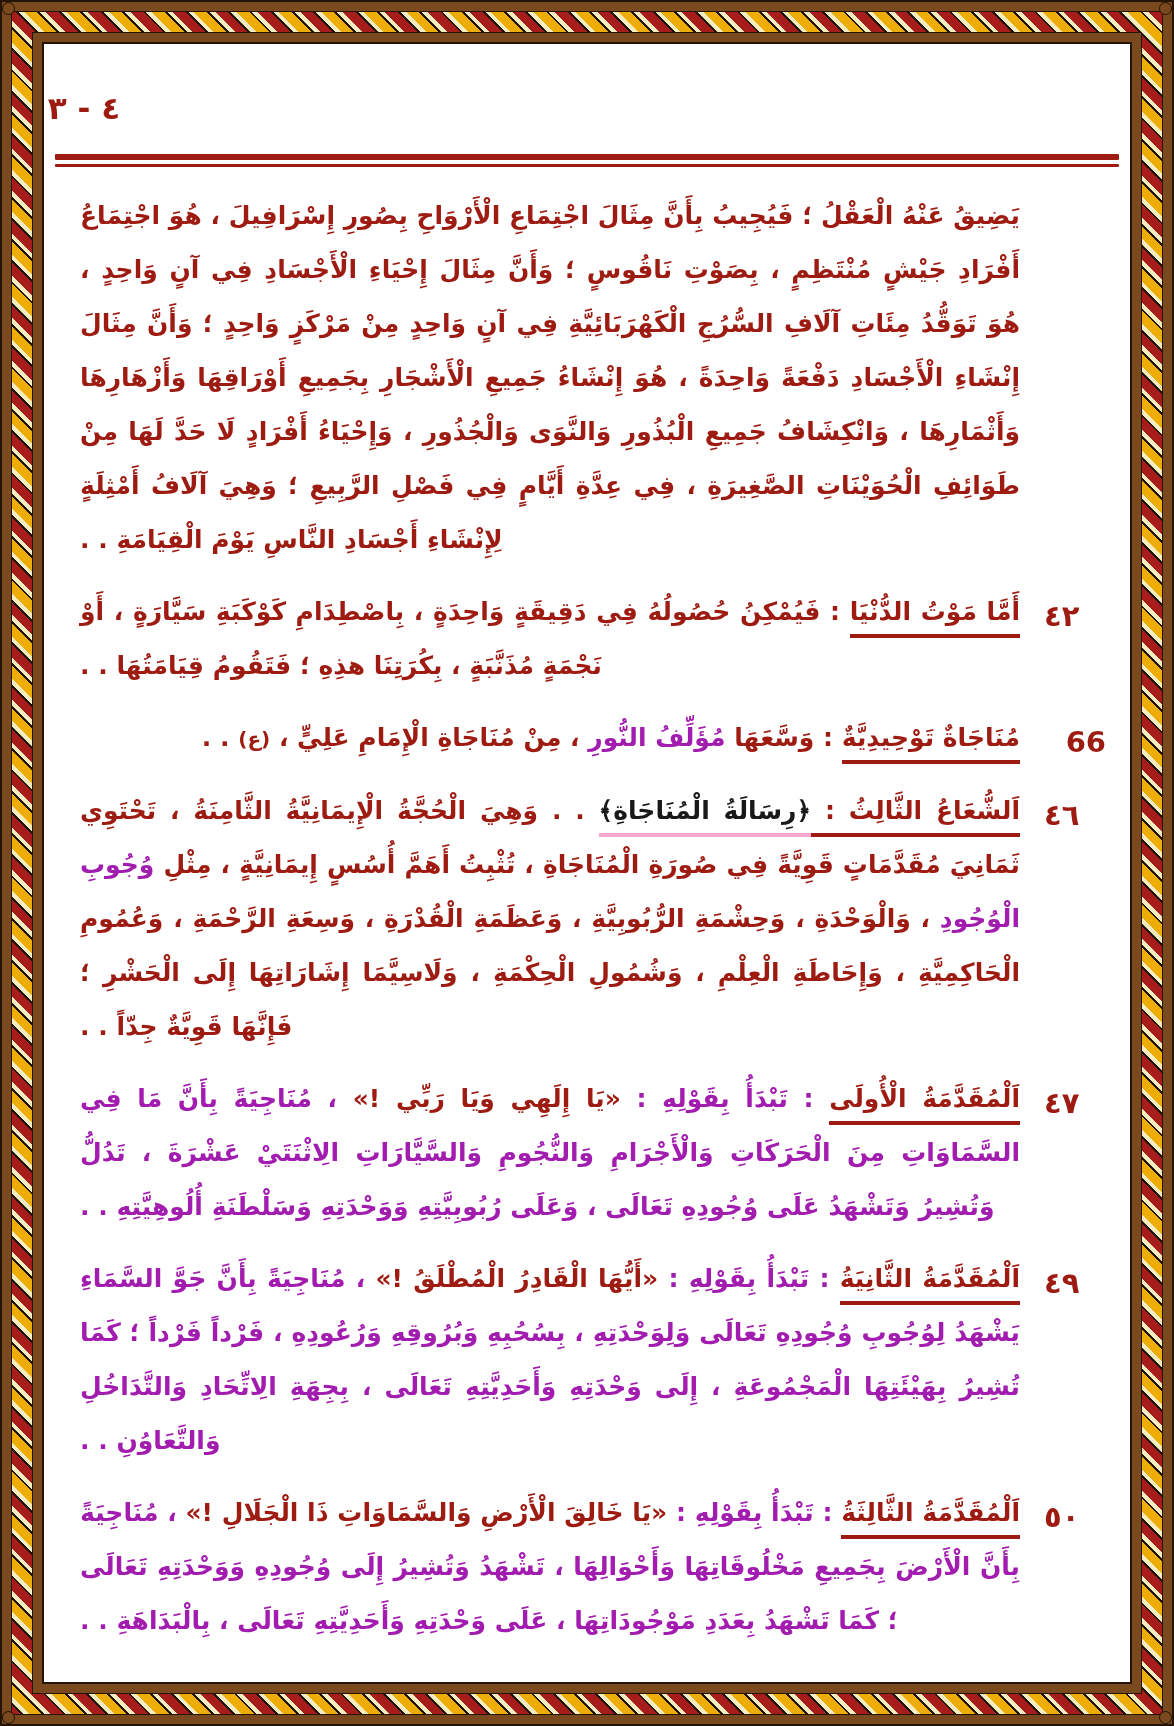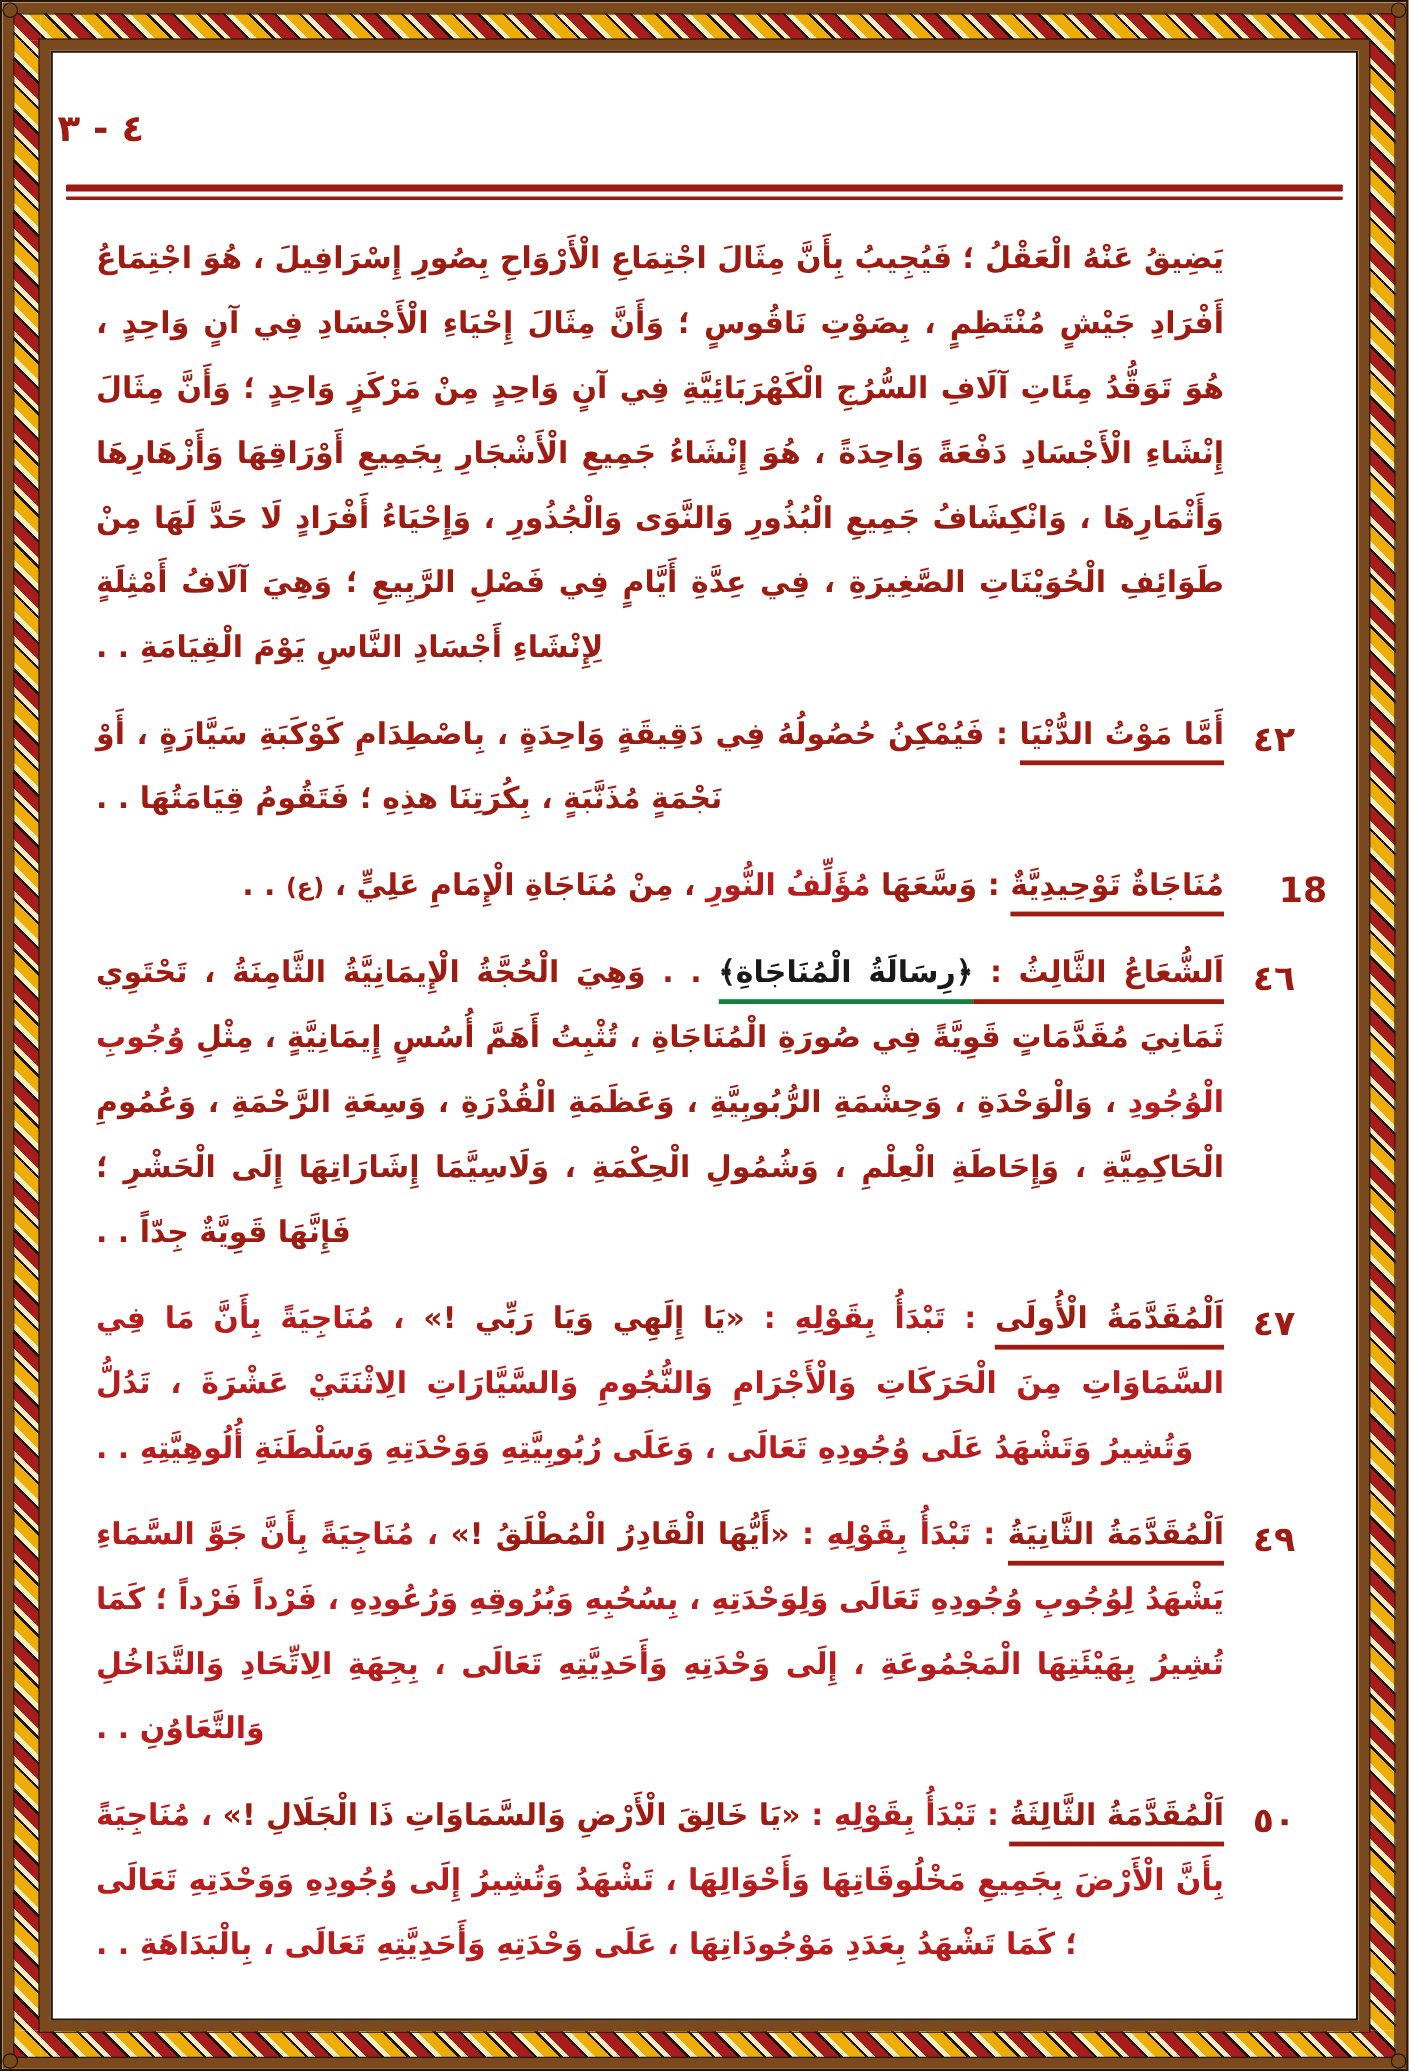--- a/index.html
+++ b/index.html
@@ -80,24 +80,24 @@
     position:relative;
   }
   p.para.align-right{text-align-last:right;}
 
   .num{
     position:absolute;right:-86px;top:4px;width:62px;
     text-align:right;color:#9e1b12;
     font-size:29px;font-weight:bold;
   }
   .sg-red{color:#9e1b12;}
-  .sg-black{color:#b91c1c;}
+  .sg-black{color:#a21caf;}
   .sg-hon{color:#9e1b12;font-size:20px;}
   .sg-ured{color:#9e1b12;border-bottom:4px solid #9e1b12;padding-bottom:8px;}
-  .sg-ublack{color:#191919;border-bottom:4px solid #15803d;padding-bottom:8px;}
+  .sg-ublack{color:#191919;border-bottom:4px solid #f9a8d4;padding-bottom:8px;}
 </style>
 </head>
 <body>
 
 <div class="page">
   <div class="frame frame-pattern"></div>
   <div class="frame ring-outer"></div>
   <div class="frame ring-inner"></div>
   <div class="finial tl"></div>
   <div class="finial tr"></div>
@@ -108,20 +108,20 @@
     <div class="header">
       <div class="page-label">٤ - ٥٠٣</div>
     </div>
     <div class="rules">
       <div class="rule thick"></div>
       <div class="rule thin"></div>
     </div>
     <div class="body" id="bodyMain">
         <p class="para"><span class="sg-red">يَضِيقُ عَنْهُ الْعَقْلُ ؛ فَيُجِيبُ بِأَنَّ مِثَالَ اجْتِمَاعِ الْأَرْوَاحِ بِصُورِ إِسْرَافِيلَ ، هُوَ اجْتِمَاعُ أَفْرَادِ جَيْشٍ مُنْتَظِمٍ ، بِصَوْتِ نَاقُوسٍ ؛ وَأَنَّ مِثَالَ إِحْيَاءِ الْأَجْسَادِ فِي آنٍ وَاحِدٍ ، هُوَ تَوَقُّدُ مِئَاتِ آلَافِ السُّرُجِ الْكَهْرَبَائِيَّةِ فِي آنٍ وَاحِدٍ مِنْ مَرْكَزٍ وَاحِدٍ ؛ وَأَنَّ مِثَالَ إِنْشَاءِ الْأَجْسَادِ دَفْعَةً وَاحِدَةً ، هُوَ إِنْشَاءُ جَمِيعِ الْأَشْجَارِ بِجَمِيعِ أَوْرَاقِهَا وَأَزْهَارِهَا وَأَثْمَارِهَا ، وَانْكِشَافُ جَمِيعِ الْبُذُورِ وَالنَّوَى وَالْجُذُورِ ، وَإِحْيَاءُ أَفْرَادٍ لَا حَدَّ لَهَا مِنْ طَوَائِفِ الْحُوَيْنَاتِ الصَّغِيرَةِ ، فِي عِدَّةِ أَيَّامٍ فِي فَصْلِ الرَّبِيعِ ؛ وَهِيَ آلَافُ أَمْثِلَةٍ لِإِنْشَاءِ أَجْسَادِ النَّاسِ يَوْمَ الْقِيَامَةِ . .</span></p>
         <p class="para"><span class="num">٤٢</span><span class="sg-ured">أَمَّا مَوْتُ الدُّنْيَا</span><span class="sg-red"> : فَيُمْكِنُ حُصُولُهُ فِي دَقِيقَةٍ وَاحِدَةٍ ، بِاصْطِدَامِ كَوْكَبَةِ سَيَّارَةٍ ، أَوْ نَجْمَةٍ مُذَنَّبَةٍ ، بِكُرَتِنَا هذِهِ ؛ فَتَقُومُ قِيَامَتُهَا . .</span></p>
-        <p class="para align-right"><span class="num">18</span><span class="sg-ured">مُنَاجَاةٌ تَوْحِيدِيَّةٌ</span><span class="sg-red"> : وَسَّعَهَا </span><span class="sg-black">مُؤَلِّفُ النُّورِ</span><span class="sg-red"> ، مِنْ مُنَاجَاةِ الْإِمَامِ عَلِيٍّ ، </span><span class="sg-hon">(ع)</span><span class="sg-red"> . .</span></p>
+        <p class="para align-right"><span class="num">66</span><span class="sg-ured">مُنَاجَاةٌ تَوْحِيدِيَّةٌ</span><span class="sg-red"> : وَسَّعَهَا </span><span class="sg-black">مُؤَلِّفُ النُّورِ</span><span class="sg-red"> ، مِنْ مُنَاجَاةِ الْإِمَامِ عَلِيٍّ ، </span><span class="sg-hon">(ع)</span><span class="sg-red"> . .</span></p>
         <p class="para"><span class="num">٤٦</span><span class="sg-ured">اَلشُّعَاعُ الثَّالِثُ : </span><span class="sg-ublack">﴿رِسَالَةُ الْمُنَاجَاةِ﴾</span><span class="sg-red"> . . وَهِيَ الْحُجَّةُ الْإِيمَانِيَّةُ الثَّامِنَةُ ، تَحْتَوِي ثَمَانِيَ مُقَدَّمَاتٍ قَوِيَّةً فِي صُورَةِ الْمُنَاجَاةِ ، تُثْبِتُ أَهَمَّ أُسُسٍ إِيمَانِيَّةٍ ، مِثْلِ </span><span class="sg-black">وُجُوبِ الْوُجُودِ</span><span class="sg-red"> ، وَالْوَحْدَةِ ، وَحِشْمَةِ الرُّبُوبِيَّةِ ، وَعَظَمَةِ الْقُدْرَةِ ، وَسِعَةِ الرَّحْمَةِ ، وَعُمُومِ الْحَاكِمِيَّةِ ، وَإِحَاطَةِ الْعِلْمِ ، وَشُمُولِ الْحِكْمَةِ ، وَلَاسِيَّمَا إِشَارَاتِهَا إِلَى الْحَشْرِ ؛ فَإِنَّهَا قَوِيَّةٌ جِدّاً . .</span></p>
         <p class="para"><span class="num">٤٧</span><span class="sg-ured">اَلْمُقَدَّمَةُ الْأُولَى</span><span class="sg-black"> : تَبْدَأُ بِقَوْلِهِ : </span><span class="sg-red">«يَا إِلَهِي وَيَا رَبِّي !»</span><span class="sg-black"> ، مُنَاجِيَةً بِأَنَّ مَا فِي السَّمَاوَاتِ مِنَ الْحَرَكَاتِ وَالْأَجْرَامِ وَالنُّجُومِ وَالسَّيَّارَاتِ الِاثْنَتَيْ عَشْرَةَ ، تَدُلُّ وَتُشِيرُ وَتَشْهَدُ عَلَى وُجُودِهِ تَعَالَى ، وَعَلَى رُبُوبِيَّتِهِ وَوَحْدَتِهِ وَسَلْطَنَةِ أُلُوهِيَّتِهِ . .</span></p>
         <p class="para"><span class="num">٤٩</span><span class="sg-ured">اَلْمُقَدَّمَةُ الثَّانِيَةُ</span><span class="sg-black"> : تَبْدَأُ بِقَوْلِهِ : </span><span class="sg-red">«أَيُّهَا الْقَادِرُ الْمُطْلَقُ !»</span><span class="sg-black"> ، مُنَاجِيَةً بِأَنَّ جَوَّ السَّمَاءِ يَشْهَدُ لِوُجُوبِ وُجُودِهِ تَعَالَى وَلِوَحْدَتِهِ ، بِسُحُبِهِ وَبُرُوقِهِ وَرُعُودِهِ ، فَرْداً فَرْداً ؛ كَمَا تُشِيرُ بِهَيْئَتِهَا الْمَجْمُوعَةِ ، إِلَى وَحْدَتِهِ وَأَحَدِيَّتِهِ تَعَالَى ، بِجِهَةِ الِاتِّحَادِ وَالتَّدَاخُلِ وَالتَّعَاوُنِ . .</span></p>
         <p class="para"><span class="num">٥٠</span><span class="sg-ured">اَلْمُقَدَّمَةُ الثَّالِثَةُ</span><span class="sg-black"> : تَبْدَأُ بِقَوْلِهِ : </span><span class="sg-red">«يَا خَالِقَ الْأَرْضِ وَالسَّمَاوَاتِ ذَا الْجَلَالِ !»</span><span class="sg-black"> ، مُنَاجِيَةً بِأَنَّ الْأَرْضَ بِجَمِيعِ مَخْلُوقَاتِهَا وَأَحْوَالِهَا ، تَشْهَدُ وَتُشِيرُ إِلَى وُجُودِهِ وَوَحْدَتِهِ تَعَالَى ؛ كَمَا تَشْهَدُ بِعَدَدِ مَوْجُودَاتِهَا ، عَلَى وَحْدَتِهِ وَأَحَدِيَّتِهِ تَعَالَى ، بِالْبَدَاهَةِ . .</span></p>
       </div>
   </div>
 </div>
 
 </body></html>

